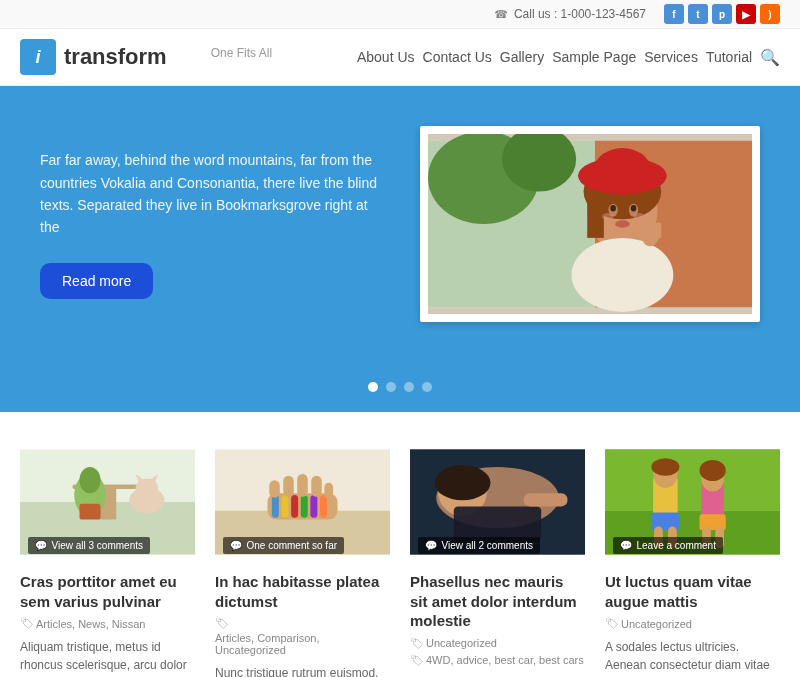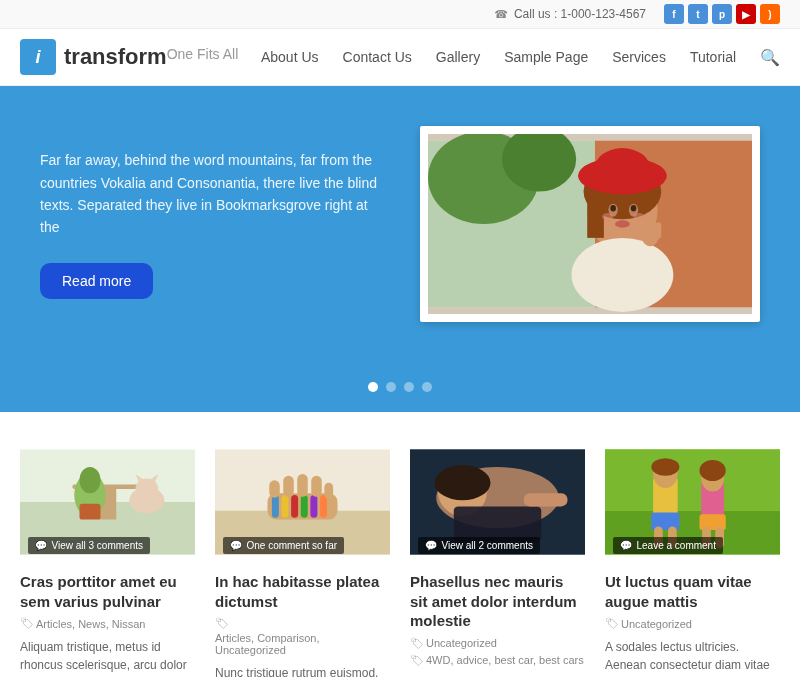--- a/index.html
+++ b/index.html
@@ -41,22 +41,22 @@
     .logo { display: flex; align-items: center; gap: 8px; }
     .logo-icon {
       width: 36px; height: 36px;
       background: #3a9ad9;
       border-radius: 4px;
       display: flex; align-items: center; justify-content: center;
       color: white; font-style: italic; font-weight: bold; font-size: 18px;
     }
     .logo-text { display: flex; }
     .logo-title { font-size: 22px; font-weight: bold; color: #333; line-height: 1; }
-    .logo-subtitle { font-size: 14px; color: #999; }
-    .nav { display: flex; align-items: center; gap: 24px; text-align: center; }
+    .logo-subtitle { font-size: 12px; color: #999; margin-left: 44px; }
+    .nav { display: flex; align-items: center; gap: 8px; text-align: center; }
     .nav a {
       text-decoration: none;
       color: #555;
       font-size: 14px;
     }
     .search-icon { color: #888; font-size: 16px; cursor: pointer; }
 
     
     .hero {
       background: #3a9ad9;

